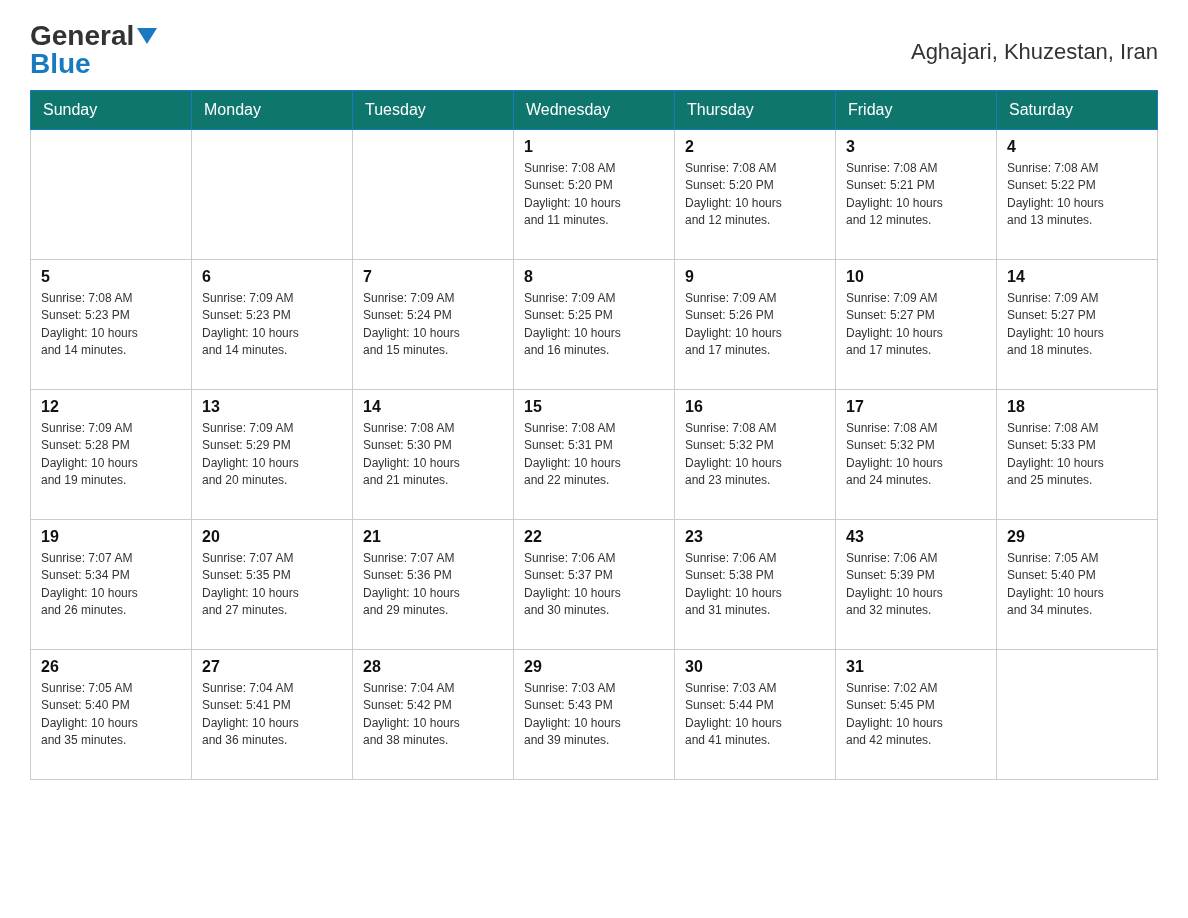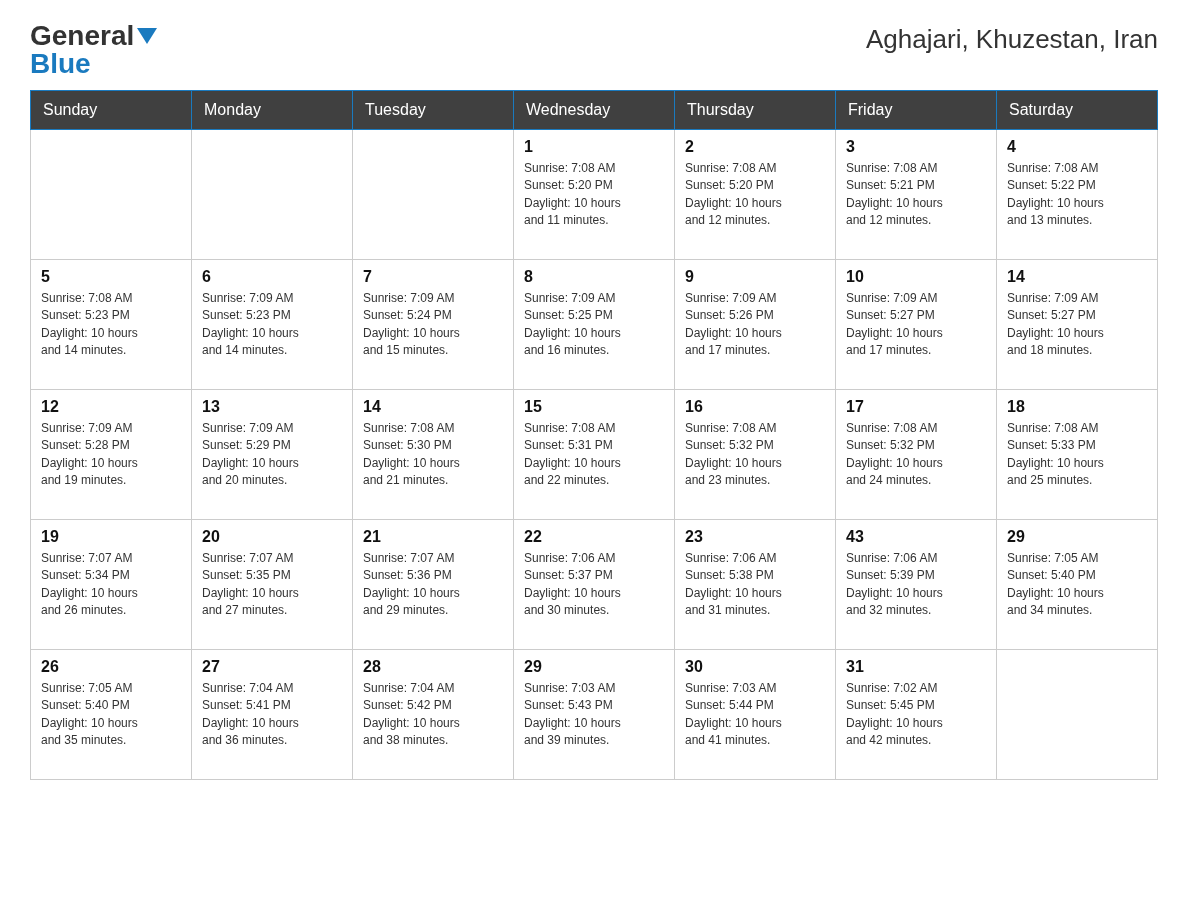--- a/index.html
+++ b/index.html
@@ -46,31 +46,31 @@
     .title-block {
       text-align: right;
     }
     .month-title {
       font-size: 52px;
       font-weight: normal;
       color: #111;
       line-height: 1.1;
     }
     .subtitle {
-      font-size: 26px;
+      font-size: 22px;
       color: #333;
-      margin-top: 4px;
+      margin-top: 19px;
     }
     .calendar {
       width: 100%;
       border-collapse: collapse;
       margin-top: 10px;
     }
     .calendar thead th {
-      background: #404040;
+      background: #0f766e;
       color: #fff;
       padding: 10px 12px;
       text-align: left;
       font-size: 16px;
       font-weight: normal;
       border: 1px solid #1a7abf;
     }
     .calendar tbody td {
       border: 1px solid #ccc;
       vertical-align: top;

